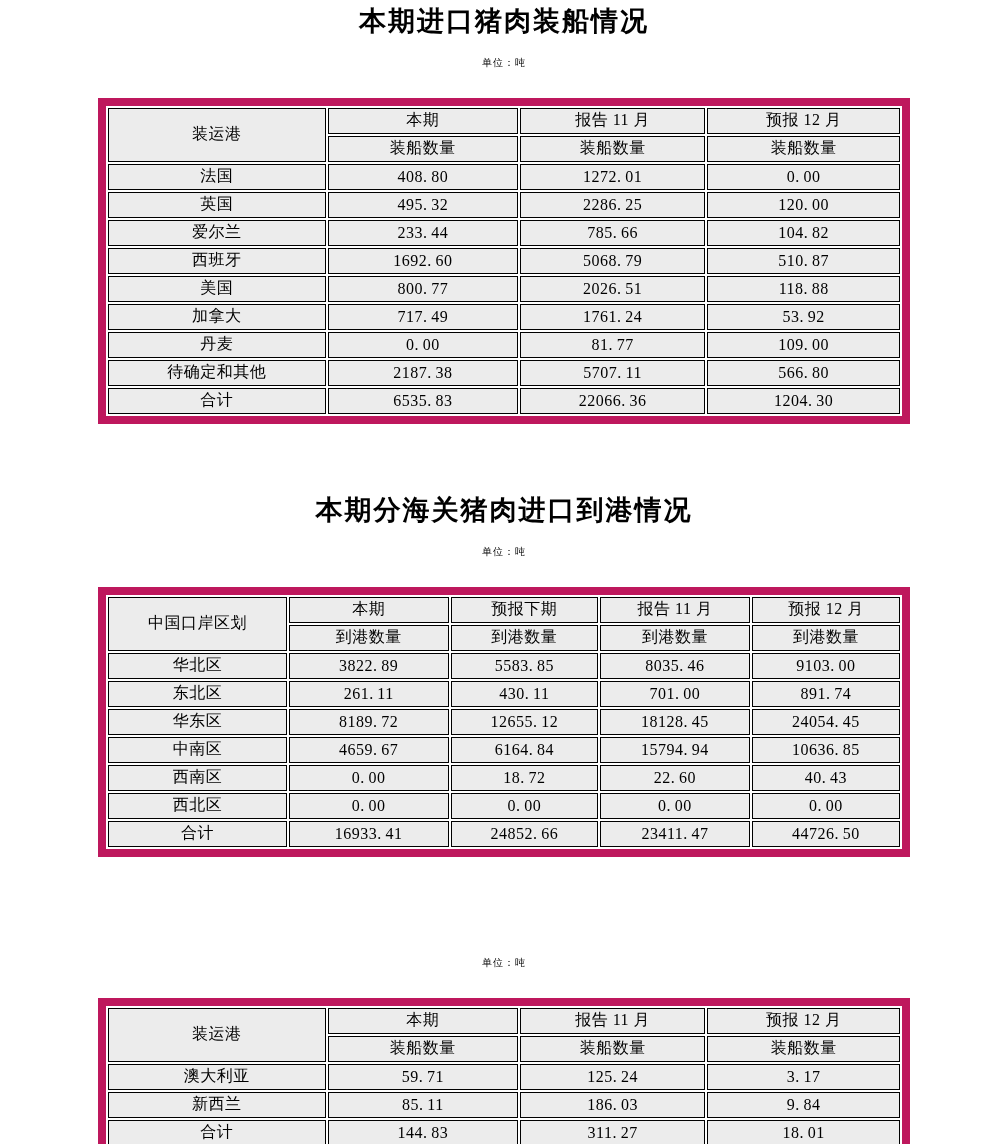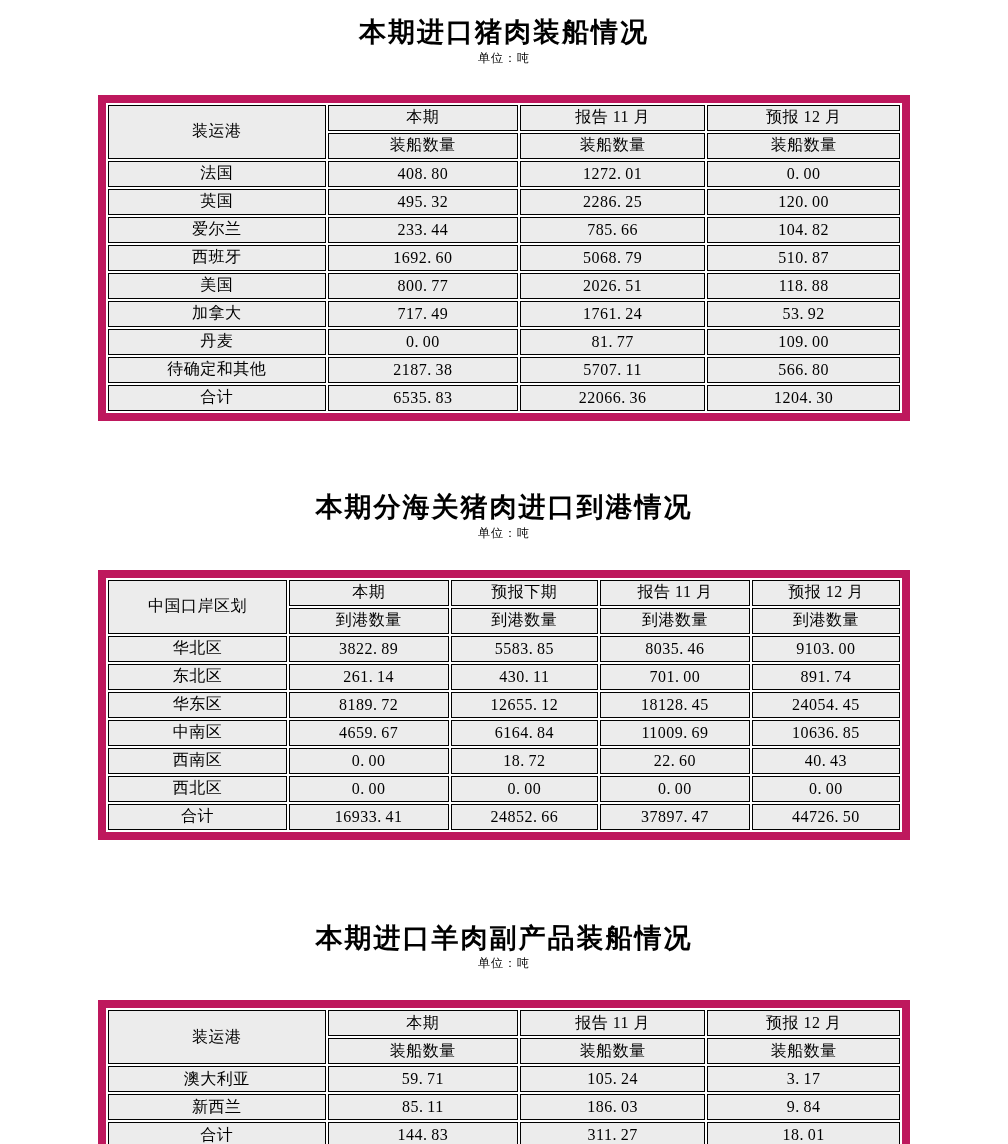--- a/index.html
+++ b/index.html
@@ -5,32 +5,33 @@
   html,body{
     margin:0;
     padding:0;
     background:#ffffff;
     color:#000000;
     font-family:"Liberation Serif","DejaVu Serif",serif;
   }
   body{width:1008px;height:1144px;overflow:hidden;}
   .doc{width:812px;margin:0 auto;}
   .section{text-align:center;}
-  .sec-1{padding-top:16px;}
+  .sec-1{padding-top:5px;}
   .sec-2{padding-top:70px;}
   .sec-3{padding-top:82px;}
   .tbl-title{
     font-size:27px;
     font-weight:bold;
     letter-spacing:2px;
     margin:0;
     line-height:1.25;
   }
   .unit-label{
-    font-size:12px;
+    font-size:10px;
+    margin-top:17px;
     letter-spacing:1px;
   }
   table.data-table{
     width:100%;
     margin-top:28px;
     table-layout:fixed;
     border-collapse:separate;
     border-spacing:2px;
     border:8px solid #be185d;
     background:#ffffff;
@@ -166,66 +167,65 @@
         <tbody>
           <tr>
             <td>华北区</td>
             <td>3822. 89</td>
             <td>5583. 85</td>
             <td>8035. 46</td>
             <td>9103. 00</td>
           </tr>
           <tr>
             <td>东北区</td>
-            <td>261. 14</td>
+            <td>261. 11</td>
             <td>430. 11</td>
             <td>701. 00</td>
             <td>891. 74</td>
           </tr>
           <tr>
             <td>华东区</td>
             <td>8189. 72</td>
             <td>12655. 12</td>
             <td>18128. 45</td>
             <td>24054. 45</td>
           </tr>
           <tr>
             <td>中南区</td>
             <td>4659. 67</td>
             <td>6164. 84</td>
-            <td>11009. 69</td>
+            <td>15794. 94</td>
             <td>10636. 85</td>
           </tr>
           <tr>
             <td>西南区</td>
             <td>0. 00</td>
             <td>18. 72</td>
             <td>22. 60</td>
             <td>40. 43</td>
           </tr>
           <tr>
             <td>西北区</td>
             <td>0. 00</td>
             <td>0. 00</td>
             <td>0. 00</td>
             <td>0. 00</td>
           </tr>
           <tr>
             <td>合计</td>
             <td>16933. 41</td>
             <td>24852. 66</td>
-            <td>37897. 47</td>
+            <td>23411. 47</td>
             <td>44726. 50</td>
           </tr>
         </tbody>
       </table>
   </div>
 
   <div class="section sec-3">
-    <h1 class="tbl-title">本期进口羊肉副产品装船情况</h1>
     <div class="unit-label">单位：吨</div>
     <table class="data-table" data-table="2">
         <colgroup>
           <col style="width: 27.7%;">
           <col style="width: 24.2%;">
           <col style="width: 23.6%;">
           <col style="width: 24.5%;">
         </colgroup>
         <thead>
           <tr>
@@ -237,21 +237,21 @@
           <tr>
             <th>装船数量</th>
             <th>装船数量</th>
             <th>装船数量</th>
           </tr>
         </thead>
         <tbody>
           <tr>
             <td>澳大利亚</td>
             <td>59. 71</td>
-            <td>105. 24</td>
+            <td>125. 24</td>
             <td>3. 17</td>
           </tr>
           <tr>
             <td>新西兰</td>
             <td>85. 11</td>
             <td>186. 03</td>
             <td>9. 84</td>
           </tr>
           <tr>
             <td>合计</td>

